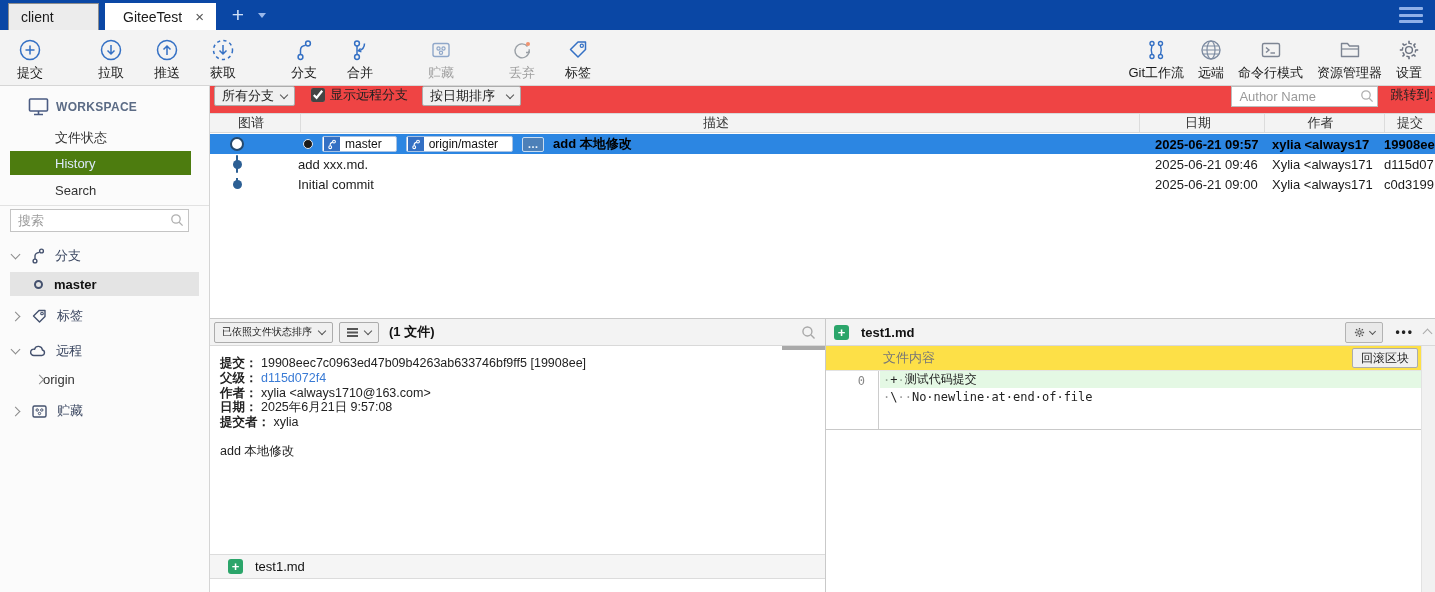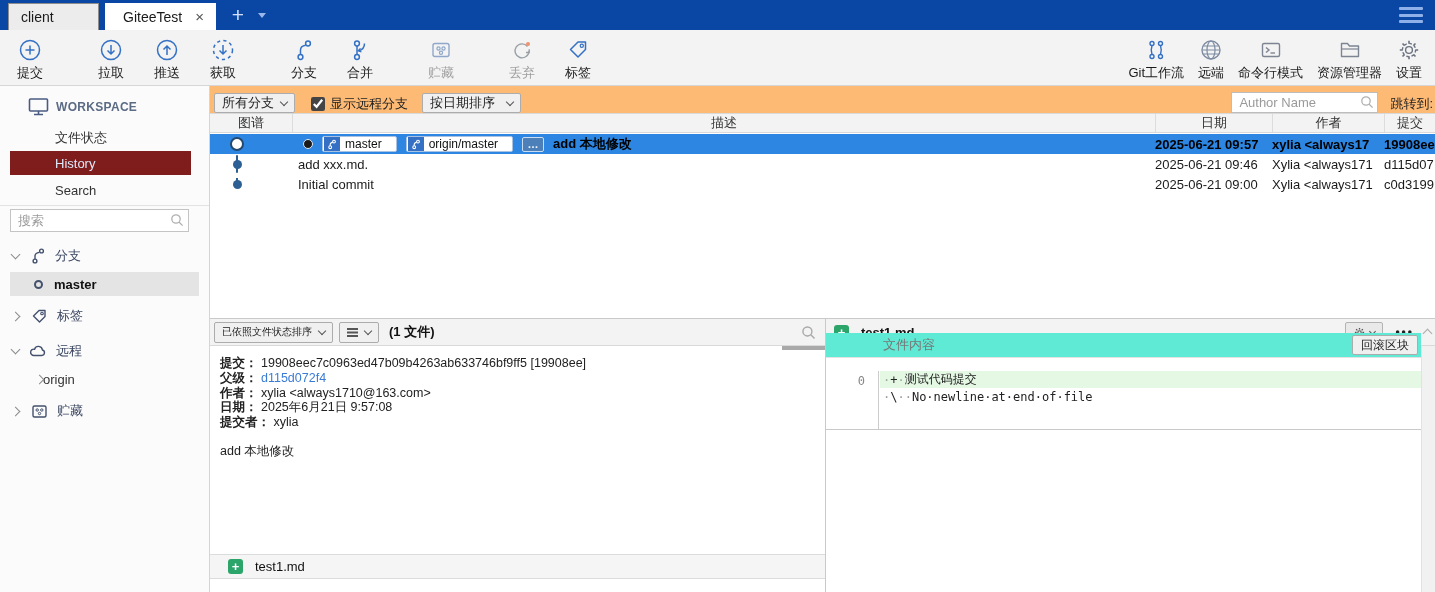--- a/index.html
+++ b/index.html
@@ -27,56 +27,56 @@
 #t-stash { margin-left:25px; } #t-discard { margin-left:25px; }
 .tright { margin-left:auto; display:flex; align-items:center; margin-right:6px; }
 .tright .titem { width:auto; padding:0 7px; }
 
 
 .sidebar { position:absolute; left:0; top:86px; width:210px; height:506px; background:#fbfbfb; border-right:1px solid #d5d5d5; }
 .sb-row { position:absolute; left:0; right:0; display:flex; align-items:center; cursor:default; }
 .sb-workspace { top:10px; height:22px; padding-left:28px; gap:7px; font-weight:bold; font-size:12px; color:#5b6b85; letter-spacing:.3px; }
 .sb-item { padding-left:55px; height:22px; color:#333; }
 .sb-filestatus { top:41px; }
-.sb-history { top:65px; left:10px; right:18px; height:24px; background:#7f1d1d; color:#ddeafb; padding-left:45px; }
+.sb-history { top:65px; left:10px; right:18px; height:24px; background:#4d7c0f; color:#ddeafb; padding-left:45px; }
 .sb-search { top:93px; }
 .sb-divider { position:absolute; left:0; right:0; top:119px; border-top:1px solid #e2e2e2; }
 .searchwrap { position:absolute; left:10px; right:20px; top:123px; height:23px; }
 .searchwrap input { width:100%; height:100%; border:1px solid #c4c4c4; background:#fff; padding:0 24px 0 7px; font-size:13px; font-family:inherit; color:#333; }
 .searchwrap input::placeholder { color:#9a9a9a; }
 .searchwrap .mag { position:absolute; right:5px; top:4px; }
 .tree-group { height:22px; color:#3a4660; font-weight:500; }
 .tree-group .glabel { margin-left:8px; }
 .tg-branches { top:159px; } .tg-tags { top:219px; } .tg-remotes { top:254px; } .tg-stash { top:314px; }
 .chev { display:inline-block; width:7px; height:7px; border-right:1.6px solid #8a8a8a; border-bottom:1.6px solid #8a8a8a; }
 .chev-down { transform:rotate(45deg); margin:-3px 0 0 12px; }
 .chev-right { transform:rotate(-45deg); margin:0 0 0 12px; }
 .chev-right2 { transform:rotate(-45deg); margin:0 0 0 36px; }
 .sb-master { top:186px; left:10px; right:10px; height:24px; background:#e4e4e4; }
 .master-ring { width:9px; height:9px; border:2px solid #44516e; border-radius:50%; margin-left:24px; }
 .sb-master .mlabel { margin-left:11px; font-weight:bold; color:#111; }
 .sb-origin { top:282px; height:22px; color:#333; }
 .sb-origin .olabel { }
 
 
-.filterbar { position:absolute; left:210px; top:86px; width:1225px; height:27px; background:#fdba74; display:flex; align-items:flex-end; }
+.filterbar { position:absolute; left:210px; top:86px; width:1225px; height:27px; background:#ef4444; display:flex; align-items:flex-start; }
 .dd { height:20px; background:#f0f0f0; border:1px solid #acacac; border-radius:2px; display:flex; align-items:center; padding:0 7px; gap:7px; font-size:13px; color:#222; cursor:default; }
 .dd .chev { width:6px; height:6px; margin:-2px 0 0 0; border-color:#555; }
 #dd-branches { margin-left:4px; }
 .cbwrap { margin-left:16px; display:flex; align-items:center; gap:5px; color:#222; }
 .cbwrap input { width:14px; height:14px; accent-color:#444; }
 #dd-sort { margin-left:14px;gap:12px; }
 .authorwrap { margin-left:auto; position:relative; width:147px; height:21px; }
 .authorwrap input { width:100%; height:100%; border:1px solid #bdbdbd; background:#fff; padding:0 22px 0 7px; font-size:13px; font-family:inherit; color:#333; }
 .authorwrap input::placeholder { color:#9a9a9a; }
 .authorwrap .mag { position:absolute; right:4px; top:3px; }
 .jumplabel { margin:0 2px 0 12px; color:#222; }
 
 
-.colheader { position:absolute; left:210px; top:113px; width:1225px; height:20px; background:#f3f3f3; border-top:1px solid #d9d9d9; border-bottom:1px solid #d9d9d9; display:flex; font-size:13px; color:#333; }
+.colheader { position:absolute; left:210px; top:113px; width:1225px; height:20px; background:#f3f3f3; border-top:1px solid #d9d9d9; border-bottom:1px solid #d9d9d9; display:flex; font-size:13px; color:#333;gap:8px; }
 .colheader > div { display:flex; align-items:center; justify-content:center; border-left:1px solid #dcdcdc; cursor:default; }
 .colheader > div:first-child { border-left:none; }
 .ch-graph { width:82px; } .ch-desc { flex:1; } .ch-date { width:117px; } .ch-author { width:112px; } .ch-hash { width:51px; }
 .histrows { position:absolute; left:210px; top:134px; width:1225px; }
 .hrow { height:20px; display:flex; align-items:center; }
 .hrow.selected { background:#2c86e2; font-weight:bold; color:#000; }
 .c-graph { width:82px; height:100%; position:relative; flex-shrink:0; }
 .c-desc { flex:1; display:flex; align-items:center; padding-left:6px; overflow:hidden; white-space:nowrap; gap:9px; }
 .c-date { width:117px; flex-shrink:0; overflow:hidden; white-space:nowrap; }
 .c-author { width:112px; flex-shrink:0; overflow:hidden; white-space:nowrap; }
@@ -113,21 +113,21 @@
 .filerow .fname { margin-left:12px; color:#111; }
 
 
 .panel-right .phead .addicon { margin-left:8px; }
 .panel-right .phead .fname { margin-left:12px; font-weight:bold; color:#111; }
 .gearbtn { margin-left:auto; width:38px; height:21px; background:#e9e9e9; border:1px solid #b3b3b3; border-radius:2px; display:flex; align-items:center; justify-content:center; gap:4px; }
 .gearbtn .chev { width:5px; height:5px; margin-top:-2px; border-color:#555; }
 .morebtn { margin:0 10px 0 12px; color:#222; font-size:12px; letter-spacing:2px; font-weight:bold; }
 .scroll-up { margin-right:4px; }
 .scroll-up .chev { transform:rotate(-135deg); border-color:#aaa; margin:2px 0 0 0; }
-.subhead { position:absolute; left:0; right:14px; top:14px; height:25px; background:#5eead4; border-bottom:1px solid #e3e3e3; display:flex; align-items:center; }
+.subhead { position:absolute; left:0; right:14px; top:27px; height:25px; background:#fde047; border-bottom:1px solid #e3e3e3; display:flex; align-items:center; }
 .subhead .contentlabel { margin-left:57px; color:#777; }
 .rollback { margin-left:auto; margin-right:3px; height:20px; background:#f0f0f0; border:1px solid #acacac; border-radius:2px; font-size:12px; color:#222; display:flex; align-items:center; padding:0 8px; }
 .gutter { position:absolute; left:0; top:52px; width:53px; height:58px; border-right:1px solid #ccc; font-family:"DejaVu Sans Mono",monospace; font-size:12px; color:#888; text-align:right; padding:3px 13px 0 0; }
 .difflines { position:absolute; left:54px; right:14px; top:52px; }
 .dline { height:17px; font-family:"DejaVu Sans Mono",monospace; font-size:12px; display:flex; align-items:center; padding-left:3px; white-space:pre; color:#222; }
 .dline.add { background:#e4f8e4; }
 .dline .ws { color:#9aab9a; }
 .dline.meta .ws { color:#9a9a9a; }
 .hunkend { position:absolute; left:0; right:14px; top:110px; border-bottom:1px solid #c9c9c9; }
 .vtrack { position:absolute; right:0; top:27px; bottom:0; width:14px; background:#f1f1f1; border-left:1px solid #e2e2e2; }

